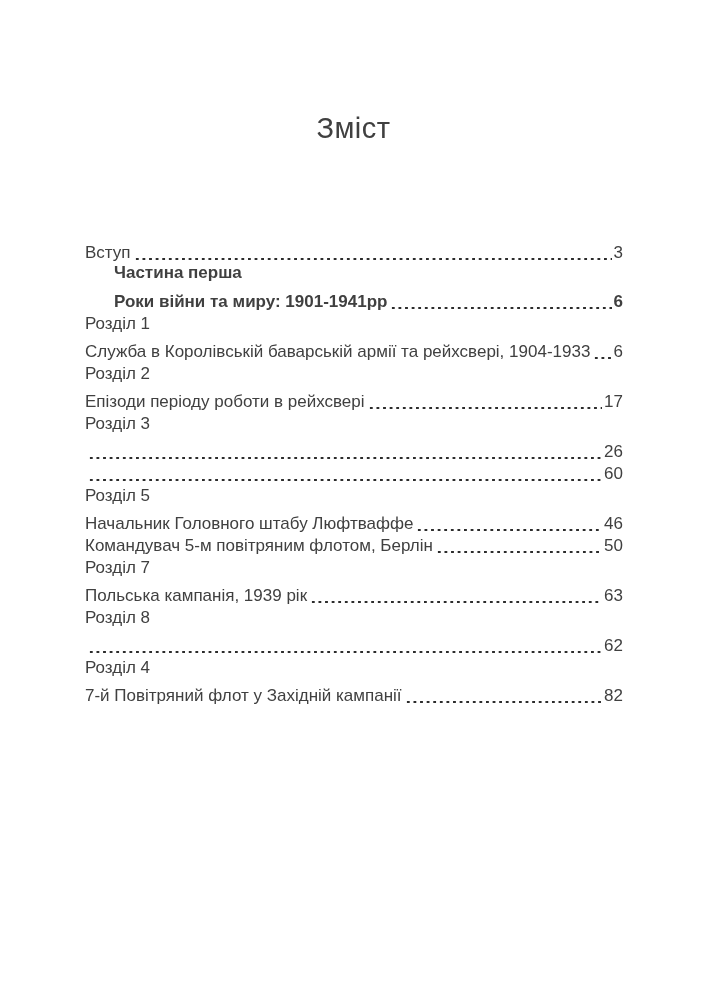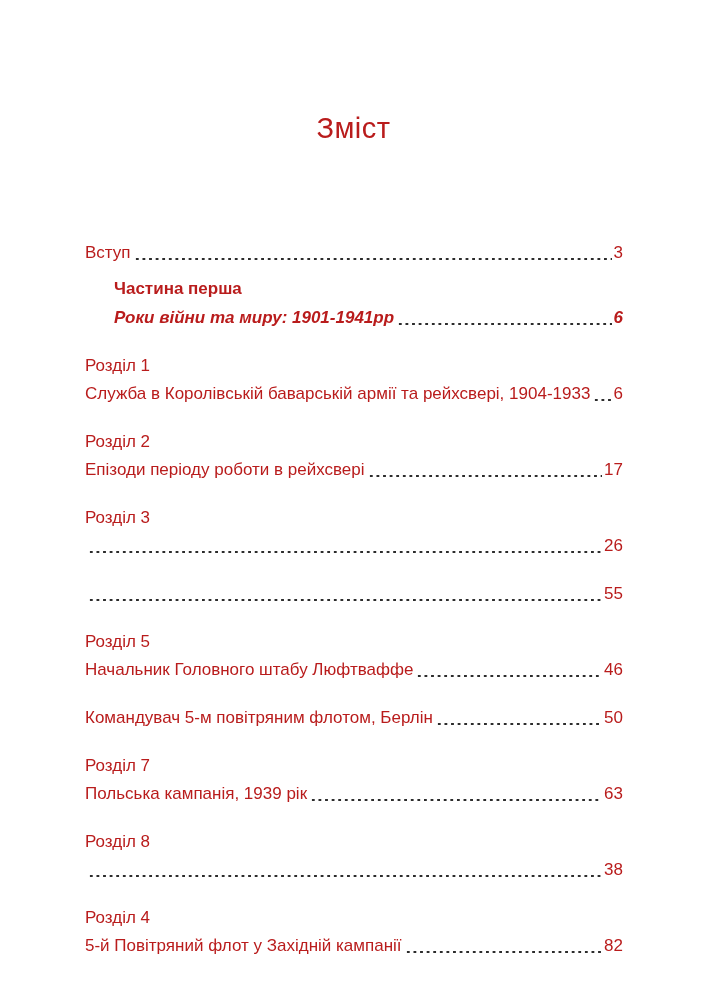--- a/index.html
+++ b/index.html
@@ -2,21 +2,21 @@
 <html><head>
 <meta charset="utf-8">
 <style>
   html, body { margin: 0; padding: 0; background: #ffffff; }
   .page {
     position: relative;
     width: 707px;
     height: 1000px;
     background: #ffffff;
     font-family: "Liberation Sans", "DejaVu Sans", sans-serif;
-    color: #b91c1c;
+    color: #404040;
     overflow: hidden;
   }
   .title {
     position: absolute;
     top: 112px;
     left: 0;
     right: 0;
     margin: 0;
     text-align: center;
     font-size: 29px;
@@ -36,24 +36,24 @@
   .pg { white-space: nowrap; }
   .leader {
     flex: 1 0 6px;
     height: 4px;
     margin: 0 2px 2px 3px;
     background-image: radial-gradient(circle, #2c2c2c 1.1px, transparent 1.4px);
     background-size: 6.6px 4px;
     background-repeat: repeat-x;
     background-position: left bottom;
   }
-  .part { margin-top: 16px; margin-left: 29px; font-weight: 700; }
+  .part { margin-left: 29px; font-weight: 700; }
   .part-line1 { line-height: 20px; }
-  .part-line2 { margin-top: 9px; font-style: italic; }
-  .chapter { margin-top: 28px; }
+  .part-line2 { margin-top: 9px; }
+  .chapter { margin-top: 2px; }
   .ch-label { line-height: 20px; margin-bottom: 8px; }
 </style>
 </head>
 <body>
 
 <div class="page">
 
   <h1 class="title">Зміст</h1>
 
   <div class="toc">
@@ -96,21 +96,21 @@
     <div class="ch-label">Розділ 3</div>
     <div class="row">
       <span class="leader"></span>
       <span class="pg">26</span>
     </div>
   </div>
 
   <div class="chapter">
     <div class="row">
       <span class="leader"></span>
-      <span class="pg">55</span>
+      <span class="pg">60</span>
     </div>
   </div>
 
   <div class="chapter">
     <div class="ch-label">Розділ 5</div>
     <div class="row">
       <span class="t">Начальник Головного штабу Люфтваффе</span>
       <span class="leader"></span>
       <span class="pg">46</span>
     </div>
@@ -130,28 +130,28 @@
       <span class="t">Польська кампанія, 1939 рік</span>
       <span class="leader"></span>
       <span class="pg">63</span>
     </div>
   </div>
 
   <div class="chapter">
     <div class="ch-label">Розділ 8</div>
     <div class="row">
       <span class="leader"></span>
-      <span class="pg">38</span>
+      <span class="pg">62</span>
     </div>
   </div>
 
   <div class="chapter">
     <div class="ch-label">Розділ 4</div>
     <div class="row">
-      <span class="t">5-й Повітряний флот у Західній кампанії</span>
+      <span class="t">7-й Повітряний флот у Західній кампанії</span>
       <span class="leader"></span>
       <span class="pg">82</span>
     </div>
   </div>
 </div>
 
   </div>
 </div>
 
 </body></html>

